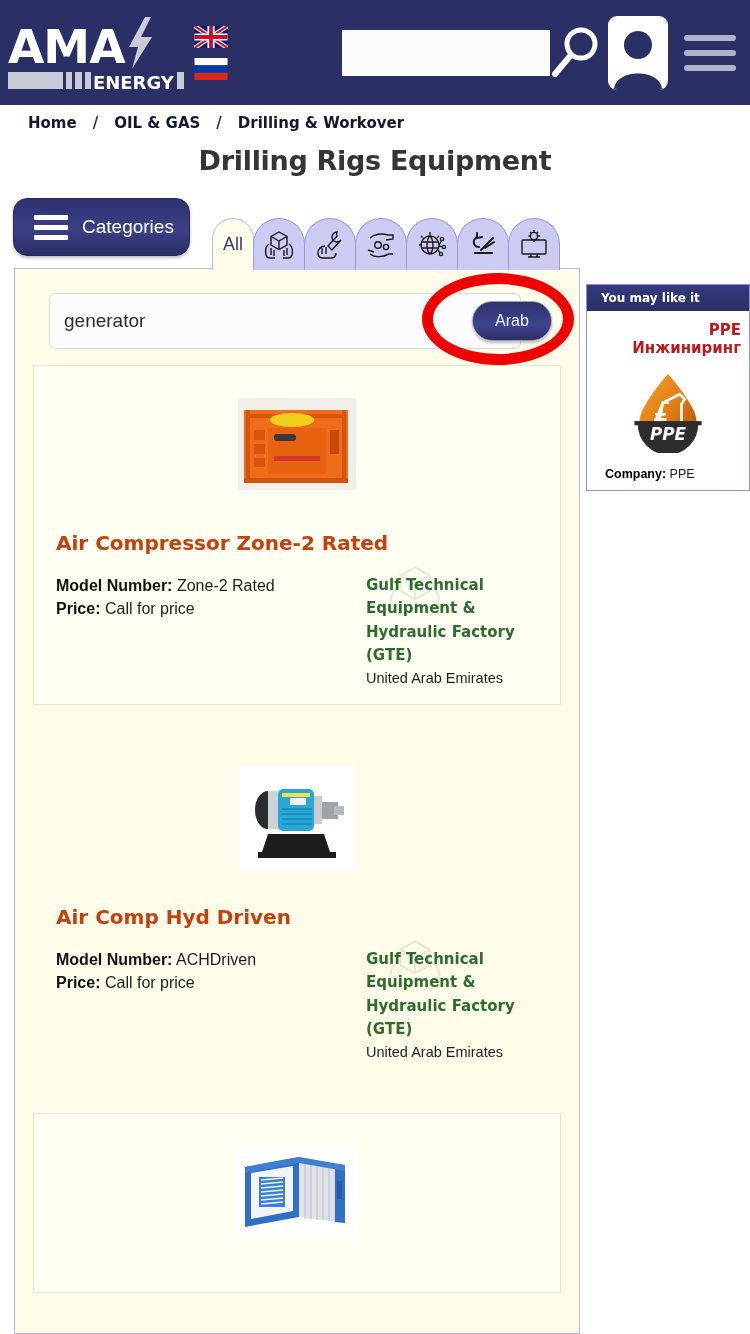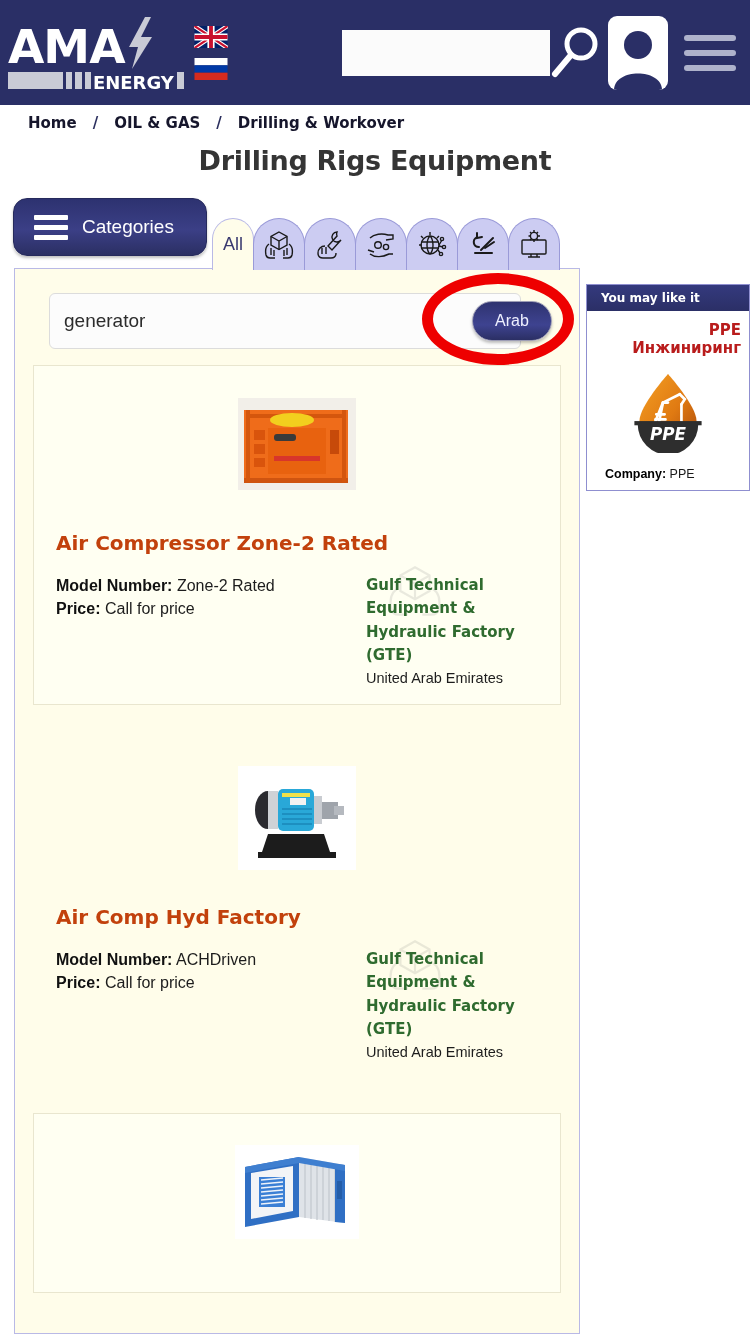--- a/index.html
+++ b/index.html
@@ -70,21 +70,21 @@
 
   .page-title {
     text-align:center; font-size:27px; font-weight:bold; color:#353535;
     margin-top:4px; font-family:"DejaVu Sans", sans-serif; letter-spacing:-0.3px;
   }
 
   
   .cat-row { position:relative; height:62px; margin-top:22px; }
   .cat-btn {
     position:absolute; left:13px; top:0;
-    width:194px; height:58px; border-radius:14px;
+    width:177px; height:58px; border-radius:14px;
     background:linear-gradient(180deg,#2d3270 0%,#3b3f86 55%,#2b2f63 100%);
     display:flex; align-items:center; gap:14px; padding-left:20px;
     box-shadow:0 2px 3px rgba(0,0,0,0.25);
     border:1px solid #262a5c;
   }
   .cat-burger { display:flex; flex-direction:column; gap:5px; }
   .cat-burger span { display:block; width:34px; height:5px; background:#fff; border-radius:1px; }
   .cat-label { color:#fff; font-size:19px; font-family:"Liberation Sans", sans-serif; }
 
   .tabs { position:absolute; left:212px; top:218px; display:flex; align-items:flex-end; z-index:4; }
@@ -406,21 +406,21 @@
             <rect x="44" y="52" width="30" height="2"></rect>
             <rect x="44" y="57" width="30" height="2"></rect>
           </g>
           <rect x="76" y="30" width="8" height="28" fill="#c9ccd1"></rect>
           <rect x="84" y="36" width="16" height="17" fill="#9fa4ab"></rect>
           <rect x="96" y="40" width="10" height="9" fill="#b5b9bf"></rect>
           <polygon points="30,68 86,68 92,86 24,86" fill="#1c1c1c"></polygon>
           <rect x="20" y="86" width="78" height="6" fill="#1c1c1c"></rect>
         </svg>
       </div>
-      <div class="card-title">Air Comp Hyd Factory</div>
+      <div class="card-title">Air Comp Hyd Driven</div>
       <div class="card-body">
         <div class="card-specs">
           <div>
             <span class="spec-label">Model Number:</span>
             <span>ACHDriven</span>
           </div>
           <div>
             <span class="spec-label">Price:</span>
             <span>Call for price</span>
           </div>

